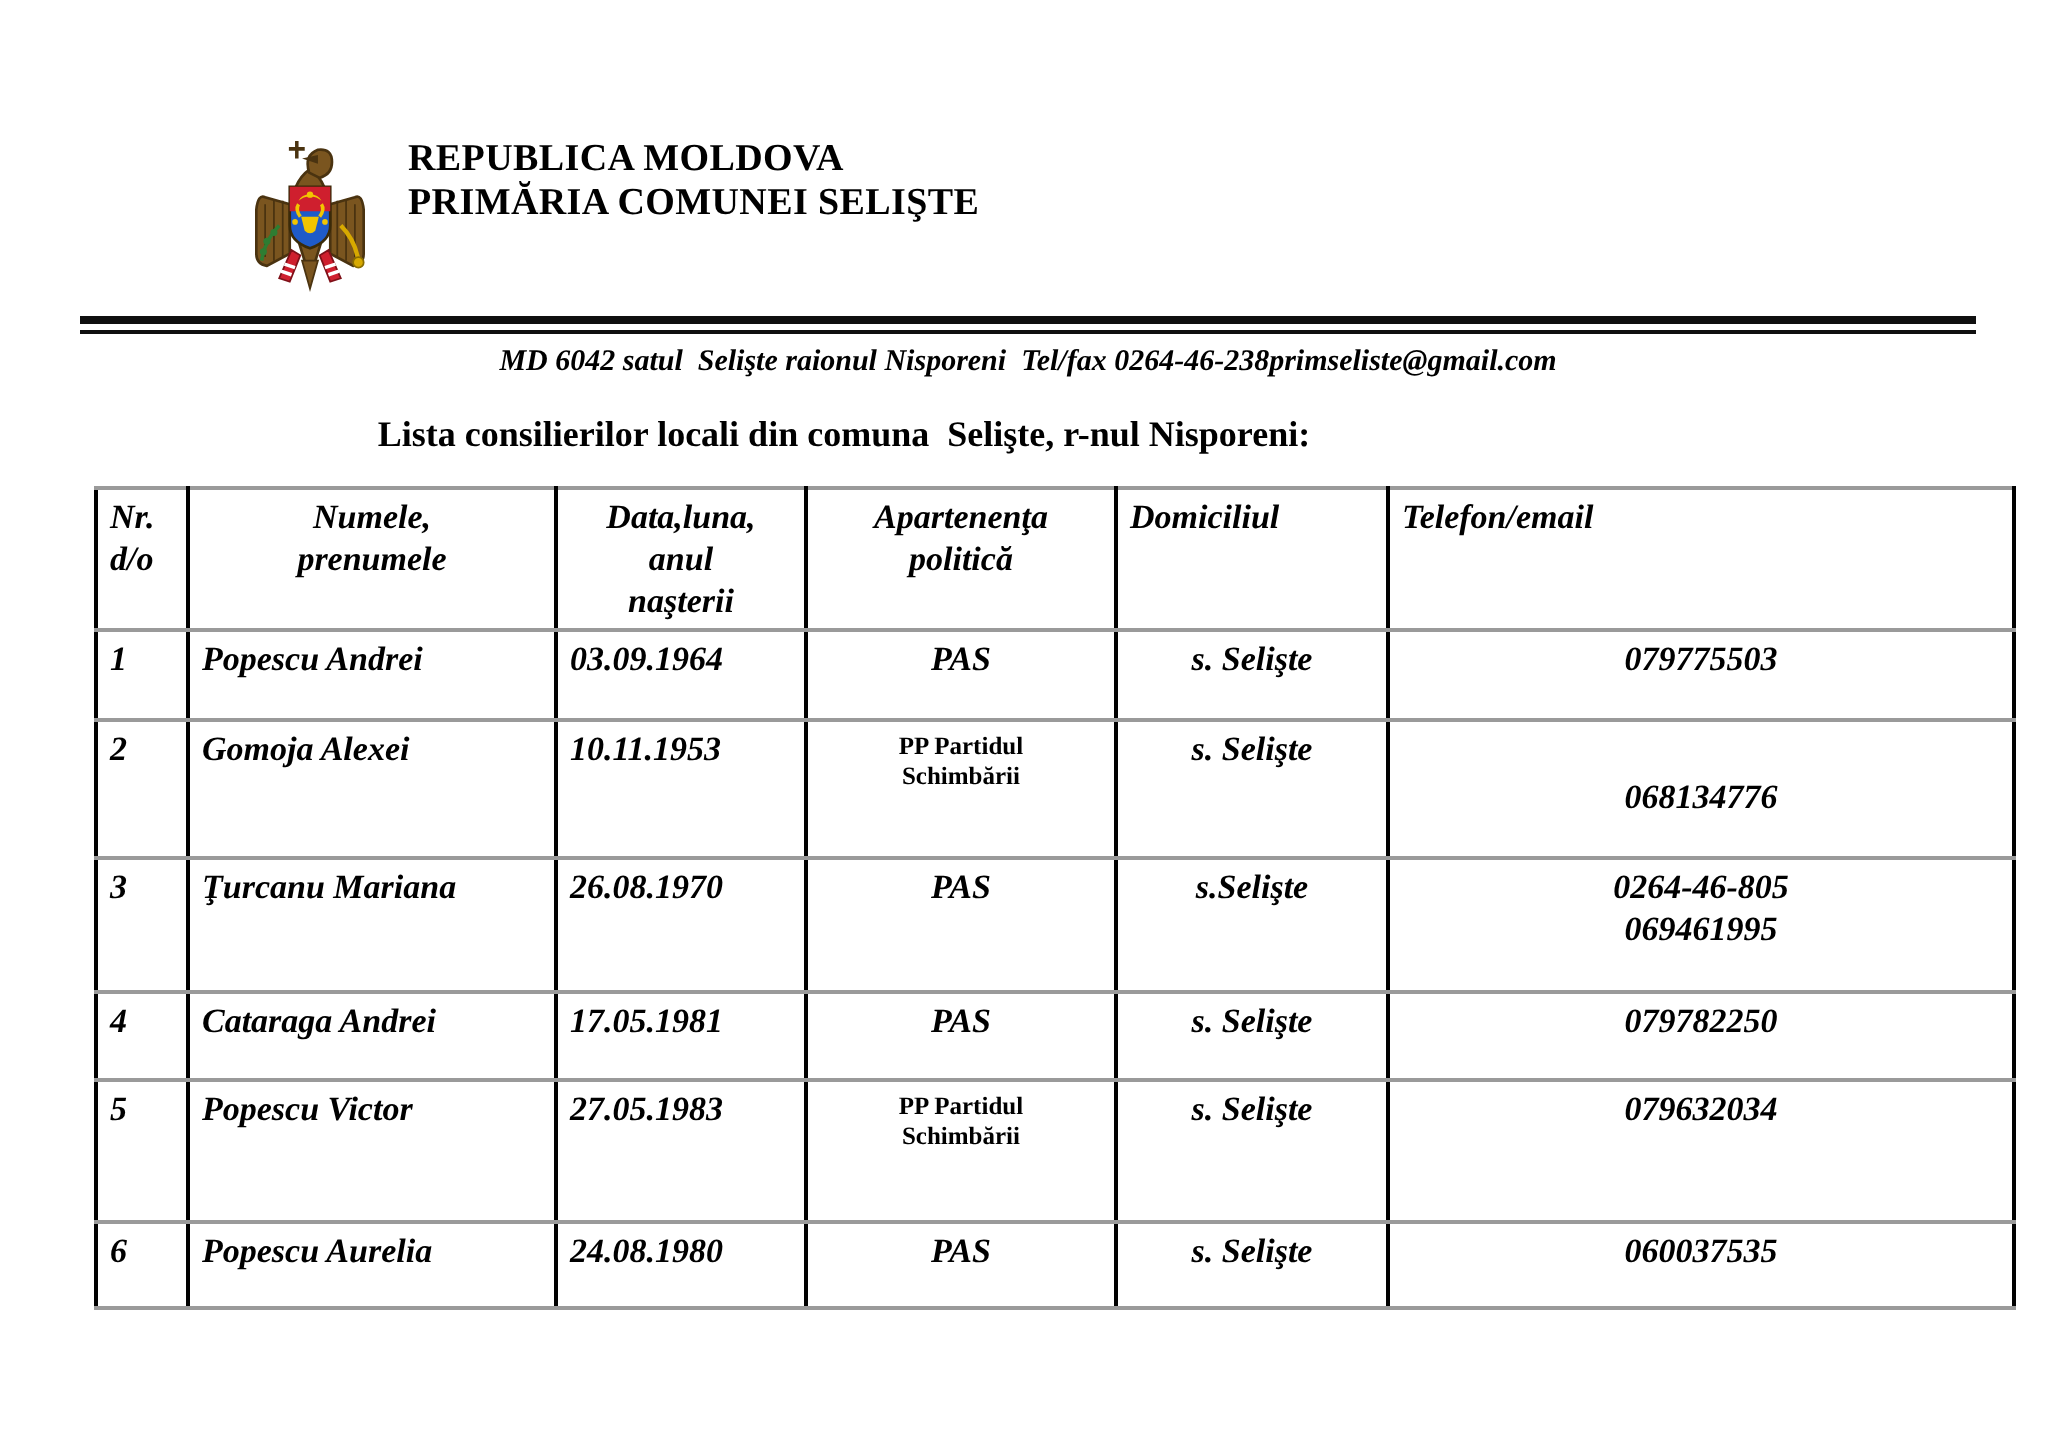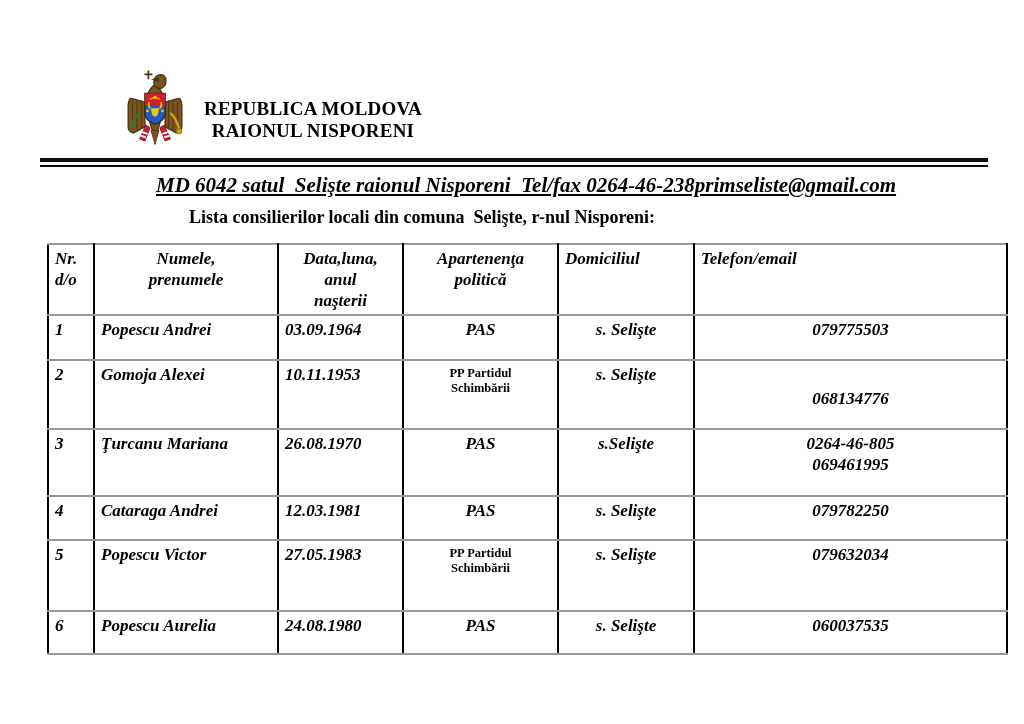--- a/index.html
+++ b/index.html
@@ -5,26 +5,26 @@
   html,body{margin:0;padding:0;}
   body{
     width:1024px;height:724px;background:#ffffff;position:relative;
     font-family:"Liberation Serif", serif;color:#000;
     -webkit-font-smoothing:antialiased;
   }
   .page{position:absolute;inset:0;overflow:hidden;}
 
   
   .coa{position:absolute;left:122px;top:62px;width:66px;height:90px;}
-  .org{position:absolute;left:204px;top:98px;font-weight:bold;font-size:19px;line-height:22px;letter-spacing:.2px;text-align:center;}
+  .org{position:absolute;left:204px;top:69px;font-weight:bold;font-size:19px;line-height:22px;letter-spacing:.2px;}
   .org div{white-space:nowrap;}
   .rule{position:absolute;left:40px;top:158px;width:948px;height:3px;
         border-top:4px solid #101010;border-bottom:2px solid #101010;background:#fff;}
-  .address{position:absolute;left:52px;top:173px;width:948px;text-align:center;
-           font-weight:bold;font-style:italic;font-size:21px;white-space:pre-wrap;text-decoration:underline;}
+  .address{position:absolute;left:40px;top:173px;width:948px;text-align:center;
+           font-weight:bold;font-style:italic;font-size:15px;white-space:pre-wrap;}
   .doc-title{position:absolute;left:0;top:207px;width:844px;text-align:center;
              font-weight:bold;font-size:18px;white-space:pre-wrap;}
 
   
   .tbl-wrap{position:absolute;left:47px;top:243px;}
   table{border-collapse:collapse;table-layout:fixed;width:959px;background:#fff;
         border:2.5px solid #000;}
   th,td{
     border-left:2px solid #000;border-right:2px solid #000;
     border-top:2px solid #9a9a9a;border-bottom:2px solid #9a9a9a;
@@ -81,21 +81,21 @@
     <circle cx="37.5" cy="36.5" r="1.8" fill="#f2c500"></circle>
 
     <path d="M32,49 q-3,-4 -1,-7 M43,49 q3,-4 1,-7" stroke="#f2c500" stroke-width="2" fill="none"></path>
     <path d="M32.5,49 h10 l-2,8 q-3,3 -6,0 Z" fill="#f2c500"></path>
     <circle cx="29" cy="52" r="1.6" fill="#f2c500"></circle>
     <circle cx="46" cy="52" r="1.6" fill="#f2c500"></circle>
   </svg>
 
   <div class="org">
     <div>REPUBLICA MOLDOVA</div>
-    <div>RAIONUL NISPORENI</div>
+    <div>PRIMĂRIA COMUNEI SELIŞTE</div>
   </div>
 
   <div class="rule"></div>
 
   <div class="address">MD 6042 satul  Selişte raionul Nisporeni  Tel/fax 0264-46-238primseliste@gmail.com</div>
 
   <div class="doc-title">Lista consilierilor locali din comuna  Selişte, r-nul Nisporeni:</div>
 
   <div class="tbl-wrap">
     <table>
@@ -145,21 +145,21 @@
           <td class="al">Ţurcanu Mariana</td>
           <td class="al">26.08.1970</td>
           <td class="ac">PAS</td>
           <td class="ac">s.Selişte</td>
           <td class="ac">0264-46-805
 069461995</td>
         </tr>
         <tr>
           <td class="al">4</td>
           <td class="al">Cataraga Andrei</td>
-          <td class="al">12.03.1981</td>
+          <td class="al">17.05.1981</td>
           <td class="ac">PAS</td>
           <td class="ac">s. Selişte</td>
           <td class="ac">079782250</td>
         </tr>
         <tr>
           <td class="al">5</td>
           <td class="al">Popescu Victor</td>
           <td class="al">27.05.1983</td>
           <td class="ac small-party">PP Partidul
 Schimbării</td>

